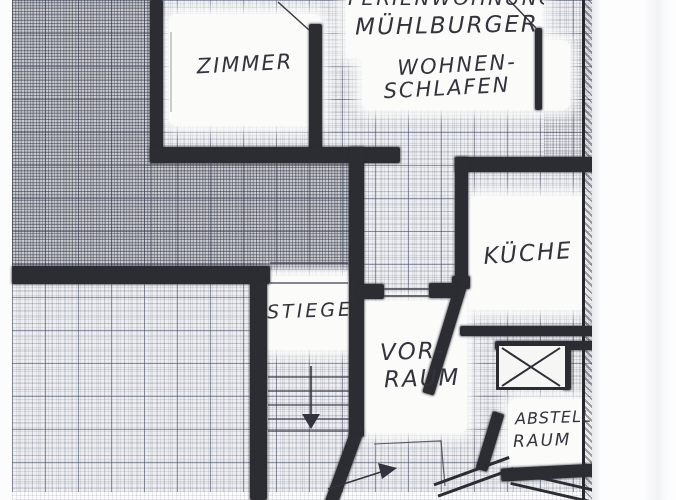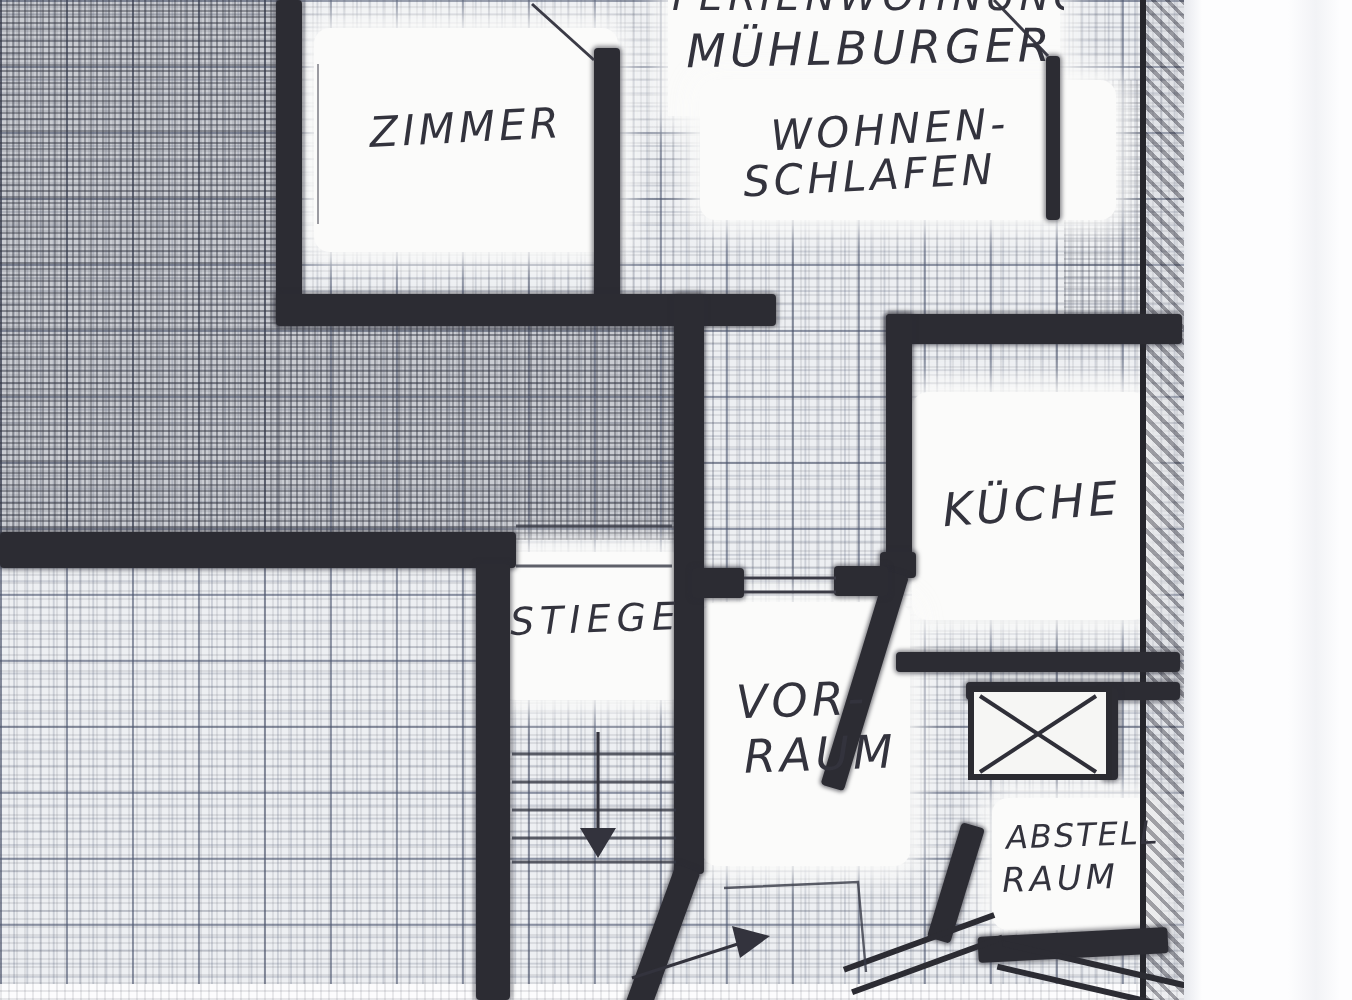--- a/index.html
+++ b/index.html
@@ -1,19 +1,19 @@
 <!DOCTYPE html>
 <html><head>
 <meta charset="utf-8">
 <style>
   html,body{margin:0;padding:0;background:#888;}
   #stage{position:relative;width:676px;height:500px;overflow:hidden;background:#fcfcfd;
          font-family:"DejaVu Sans",sans-serif;}
   
-  #plan{position:absolute;left:0;top:0;width:597px;height:492px;background-color:#edeff2;
+  #plan{position:absolute;left:12px;top:0;width:597px;height:492px;background-color:#edeff2;
     background-image:
       linear-gradient(to right, rgba(72,82,108,.50) 1px, transparent 1px),
       linear-gradient(to bottom, rgba(72,82,108,.50) 1px, transparent 1px),
       linear-gradient(to right, rgba(72,82,108,.20) 1px, transparent 1px),
       linear-gradient(to bottom, rgba(72,82,108,.20) 1px, transparent 1px);
     background-size:33px 33px,33px 33px,6.6px 6.6px,6.6px 6.6px;}
   .abs{position:absolute;}
   
   .hatch-mid{background-image:
       repeating-linear-gradient(0deg, rgba(55,58,72,.11) 0 1px, transparent 1px 4px),

